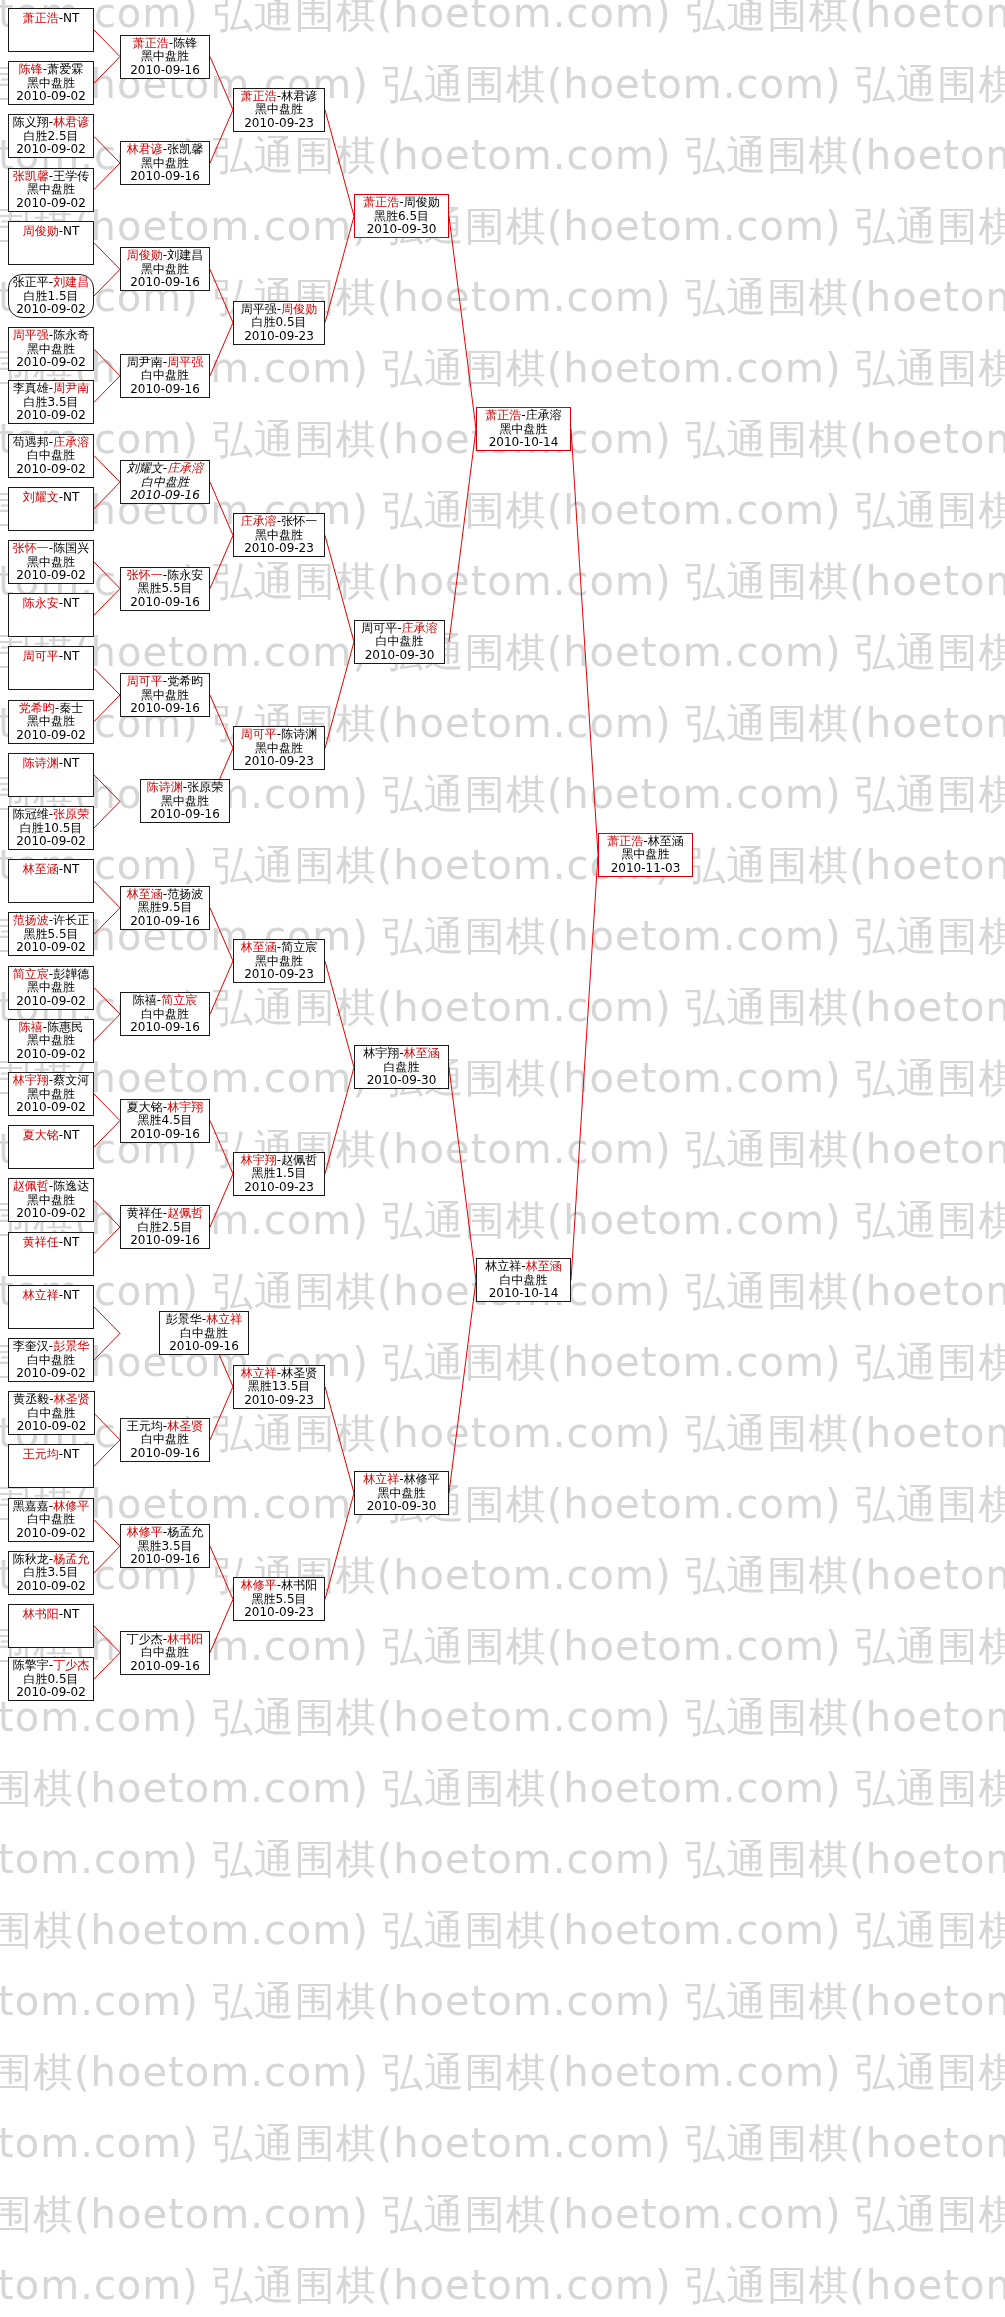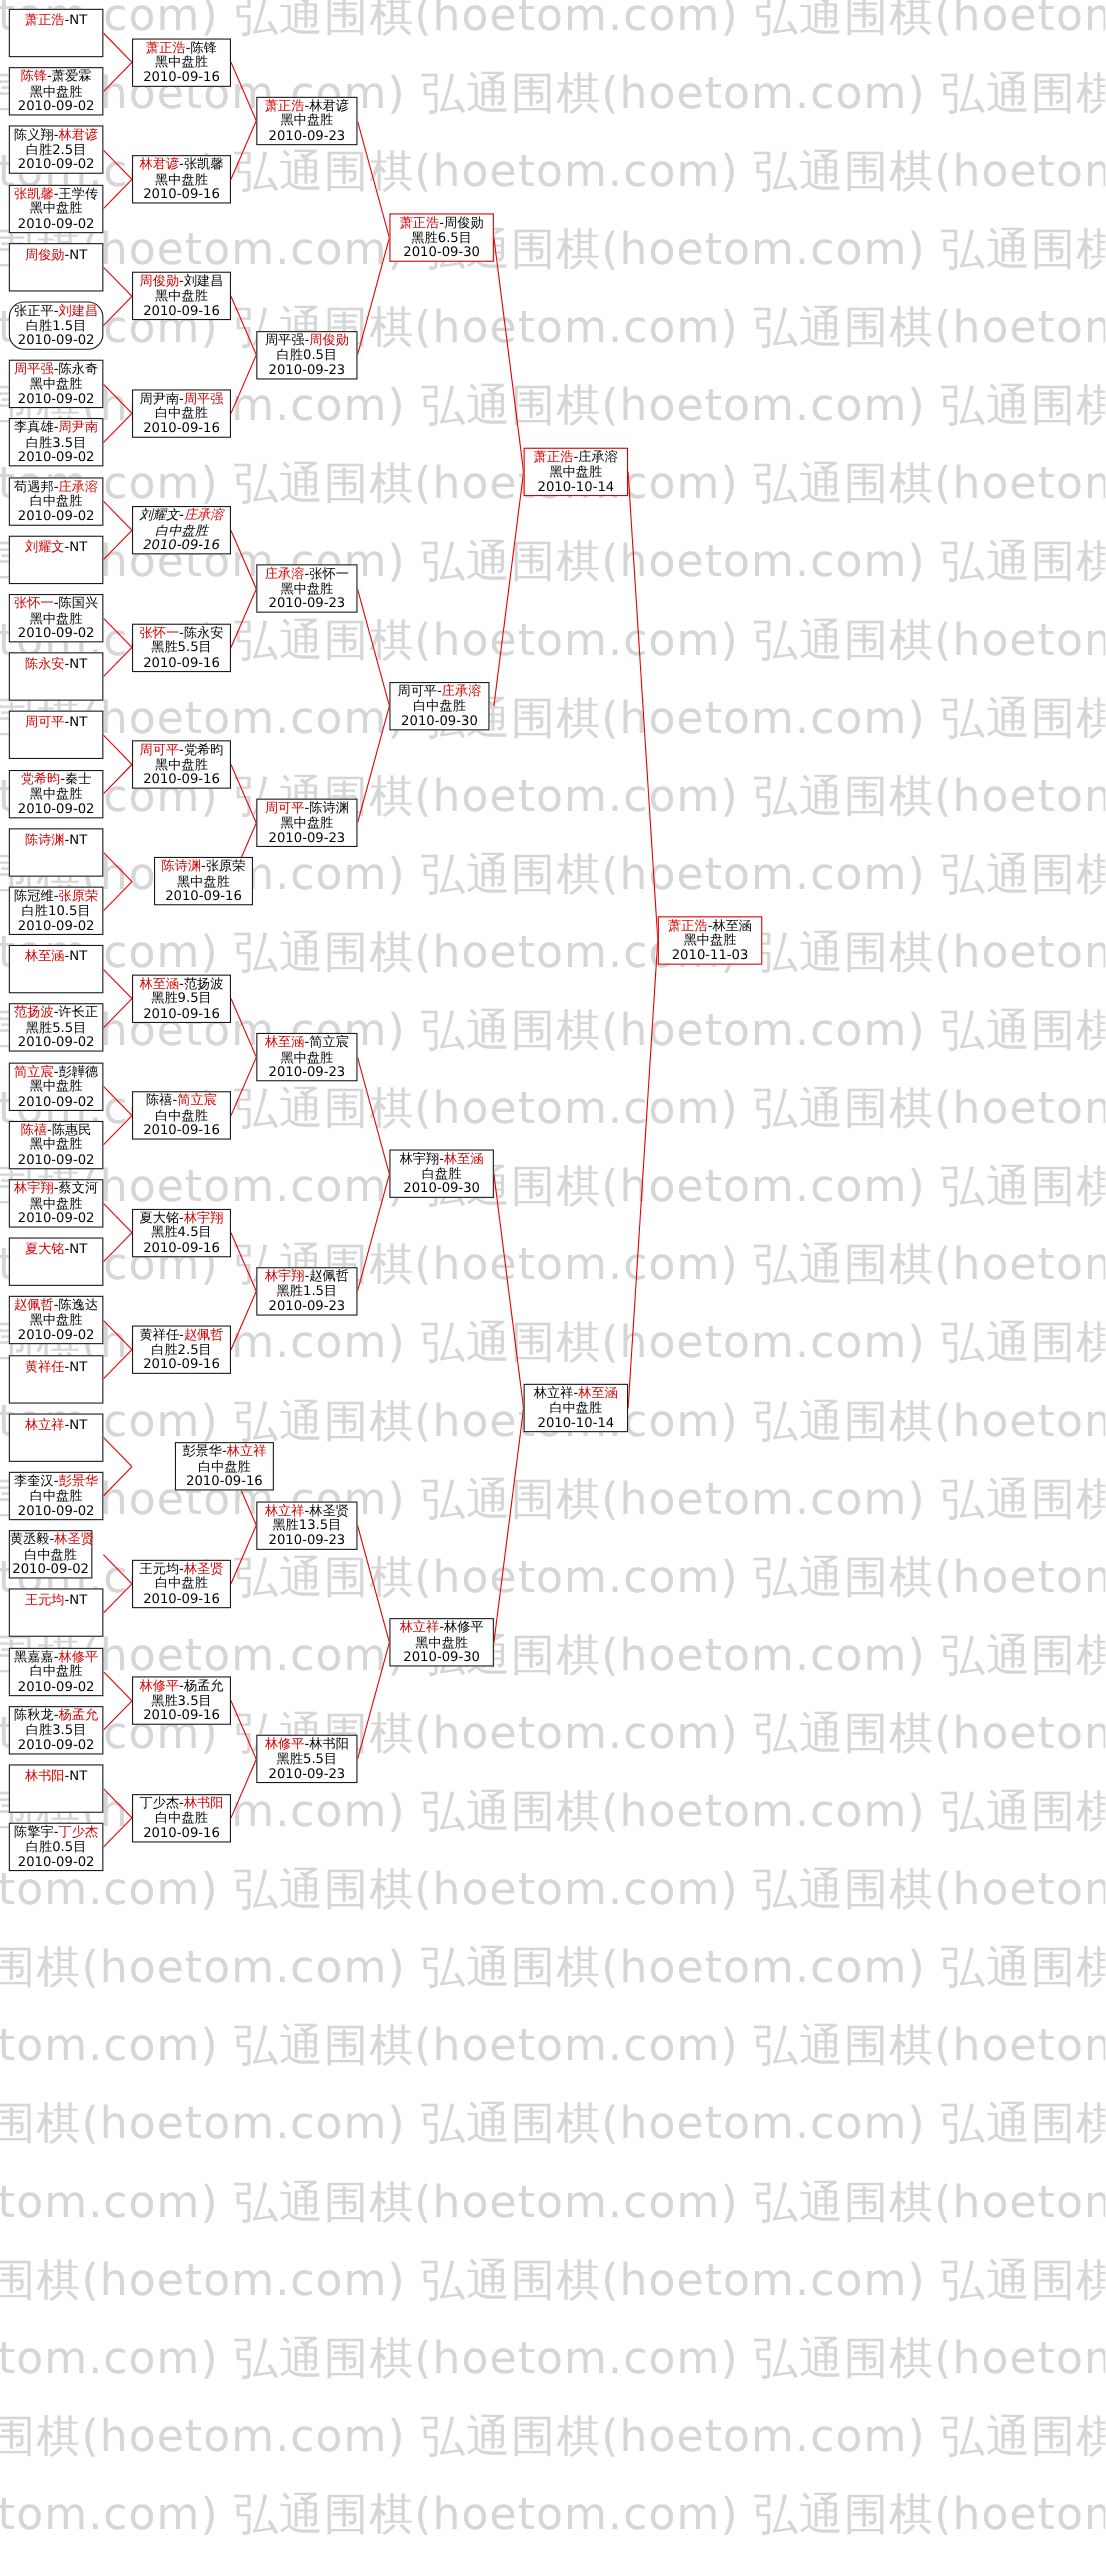--- a/index.html
+++ b/index.html
@@ -245,21 +245,21 @@
         <div class="title"><span class="name-win">黄祥任</span>-<span>NT</span></div>
       </div>
       <div class="match bye" style="left: 8px; top: 1284.8px; width: 86px; height: 44px;">
         <div class="title"><span class="name-win">林立祥</span>-<span>NT</span></div>
       </div>
       <div class="match" style="left: 8px; top: 1338px; width: 86px; height: 44px;">
         <div class="title"><span>李奎汉</span>-<span class="name-win">彭景华</span></div>
         <div class="res">白中盘胜</div>
         <div class="date">2010-09-02</div>
       </div>
-      <div class="match" style="left: 8px; top: 1391.2px; width: 76px; height: 44px;">
+      <div class="match" style="left: 8px; top: 1391.2px; width: 87px; height: 44px;">
         <div class="title"><span>黄丞毅</span>-<span class="name-win">林圣贤</span></div>
         <div class="res">白中盘胜</div>
         <div class="date">2010-09-02</div>
       </div>
       <div class="match bye" style="left: 8px; top: 1444.4px; width: 86px; height: 44px;">
         <div class="title"><span class="name-win">王元均</span>-<span>NT</span></div>
       </div>
       <div class="match" style="left: 8px; top: 1497.6px; width: 86px; height: 44px;">
         <div class="title"><span>黑嘉嘉</span>-<span class="name-win">林修平</span></div>
         <div class="res">白中盘胜</div>

